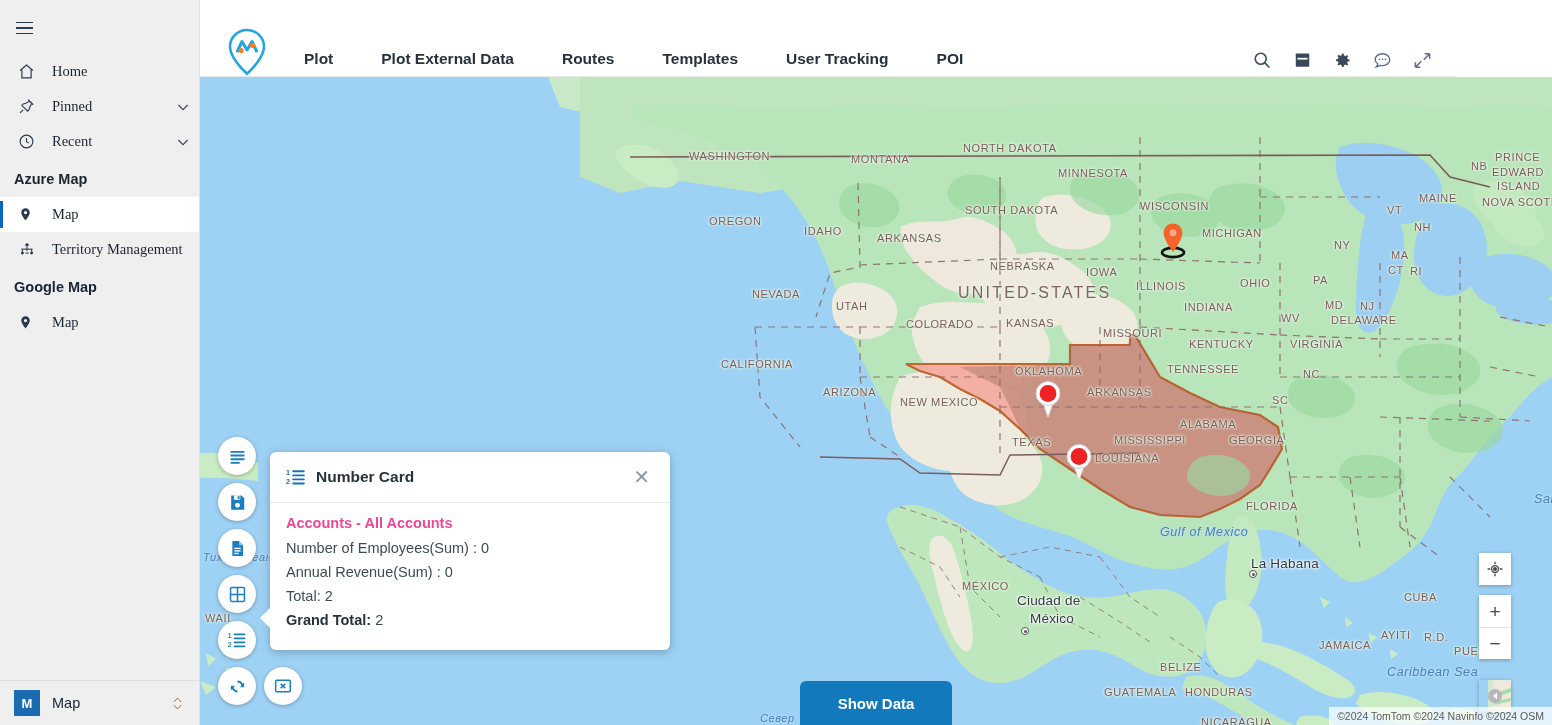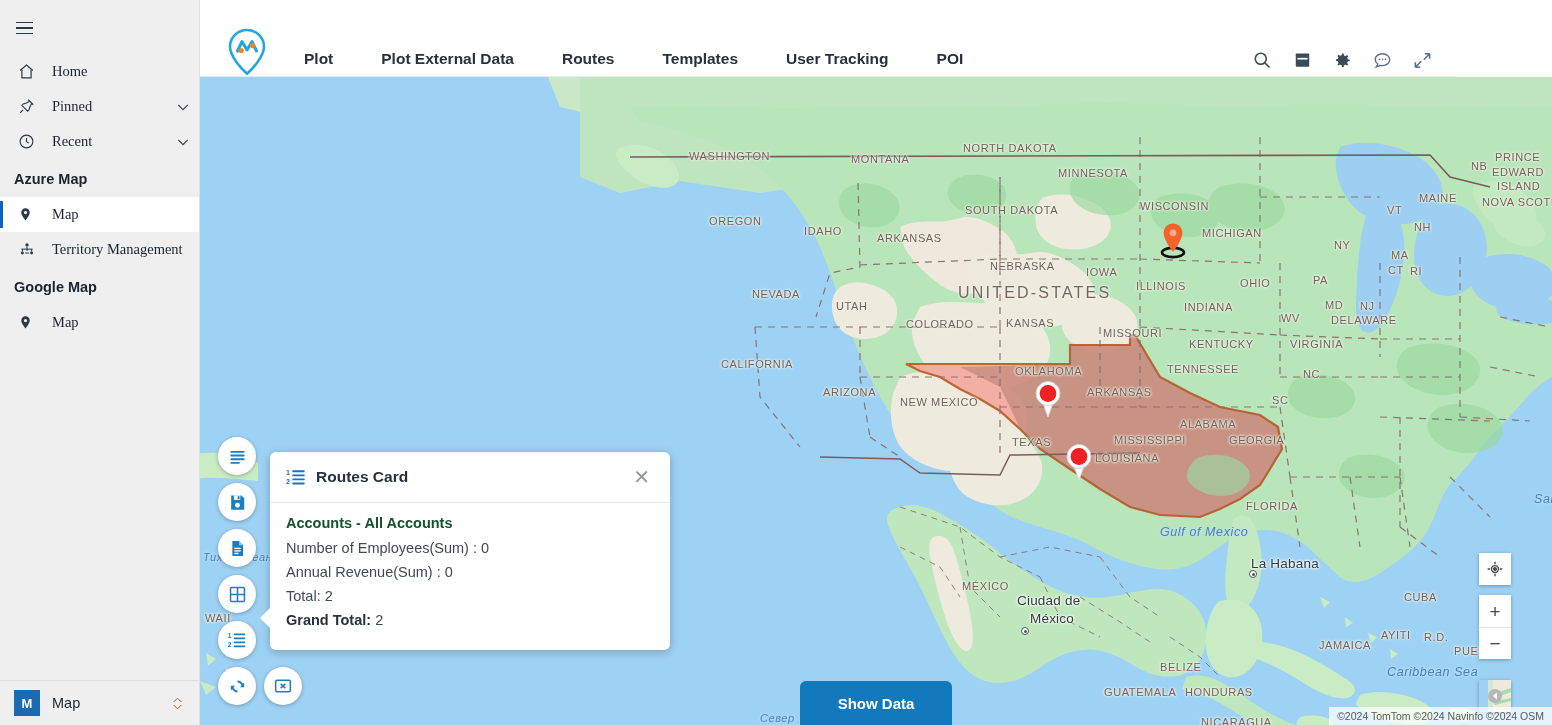--- a/index.html
+++ b/index.html
@@ -161,21 +161,21 @@
     border-right: 11px solid #fff;
   }
   .sc-head {
     display: flex; align-items: center; height: 51px;
     padding: 0 16px; border-bottom: 1px solid #e8e8e8;
   }
   .sc-head .sc-ico { color: #1a6fc0; display: flex; margin-right: 10px; }
   .sc-title { font-size: 15.5px; font-weight: bold; color: #27313d; flex: 1 1 auto; }
   .sc-close { color: #8c99a5; cursor: pointer; font-size: 20px; line-height: 1; padding: 2px 4px; }
   .sc-body { padding: 12px 16px 18px 16px; }
-  .sc-entity { font-size: 14.5px; font-weight: bold; color: #14532d; margin-bottom: 5px; }
+  .sc-entity { font-size: 14.5px; font-weight: bold; color: #ec4899; margin-bottom: 5px; }
   .sc-line { font-size: 14.5px; color: #3e4a57; line-height: 24px; }
   .sc-line b { color: #27313d; }
 
   
   #show-data {
     position: absolute; left: 600px; bottom: 0;
     width: 152px; height: 44px;
     background: #1279bd; color: #fff;
     border: none; border-radius: 6px 6px 0 0;
     font-size: 15px; font-weight: bold;
@@ -720,21 +720,21 @@
         <span class="sc-ico">
           <svg width="20" height="20" viewBox="0 0 24 24">
             <text x="0" y="9.5" font-size="8.5" font-family="Liberation Sans, sans-serif" font-weight="bold" fill="currentColor">1</text>
             <text x="0" y="20" font-size="8.5" font-family="Liberation Sans, sans-serif" font-weight="bold" fill="currentColor">2</text>
             <rect x="7.5" y="4" width="15" height="2.2" rx="1" fill="currentColor"></rect>
             <rect x="7.5" y="8.9" width="15" height="2.2" rx="1" fill="currentColor"></rect>
             <rect x="7.5" y="13.8" width="15" height="2.2" rx="1" fill="currentColor"></rect>
             <rect x="7.5" y="18.7" width="15" height="2.2" rx="1" fill="currentColor"></rect>
           </svg>
         </span>
-        <span class="sc-title">Routes Card</span>
+        <span class="sc-title">Number Card</span>
         <span class="sc-close">✕</span>
       </div>
       <div class="sc-body">
         <div class="sc-entity">Accounts - All Accounts</div>
         <div class="sc-line">Number of Employees(Sum) : 0</div>
         <div class="sc-line">Annual Revenue(Sum) : 0</div>
         <div class="sc-line">Total: 2</div>
         <div class="sc-line">
           <b>Grand Total:</b>
           <span>2</span>

